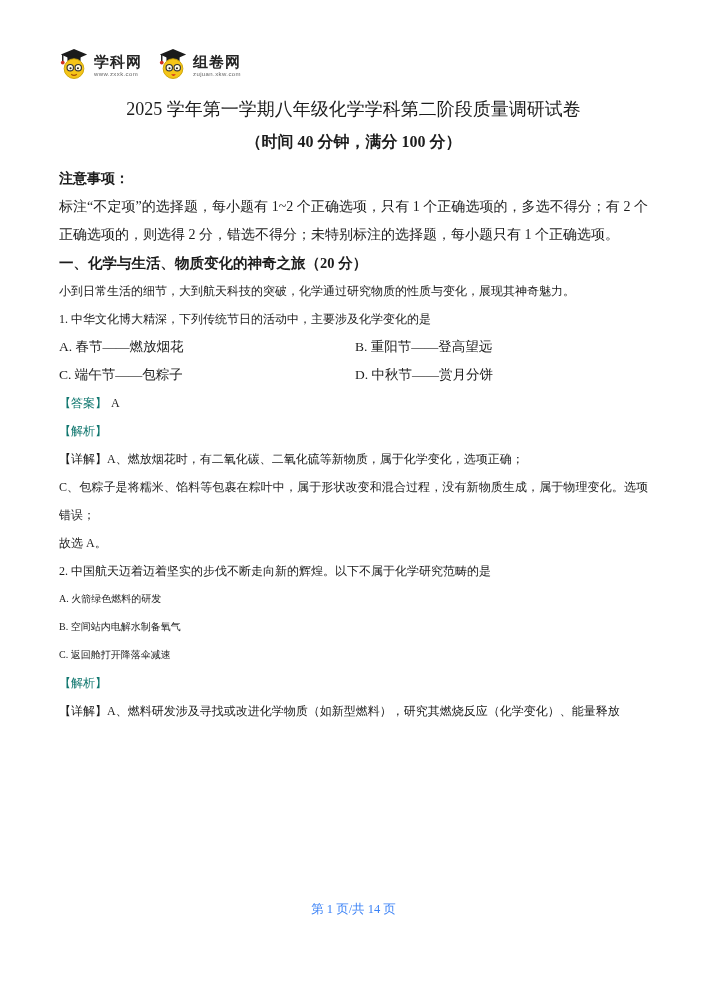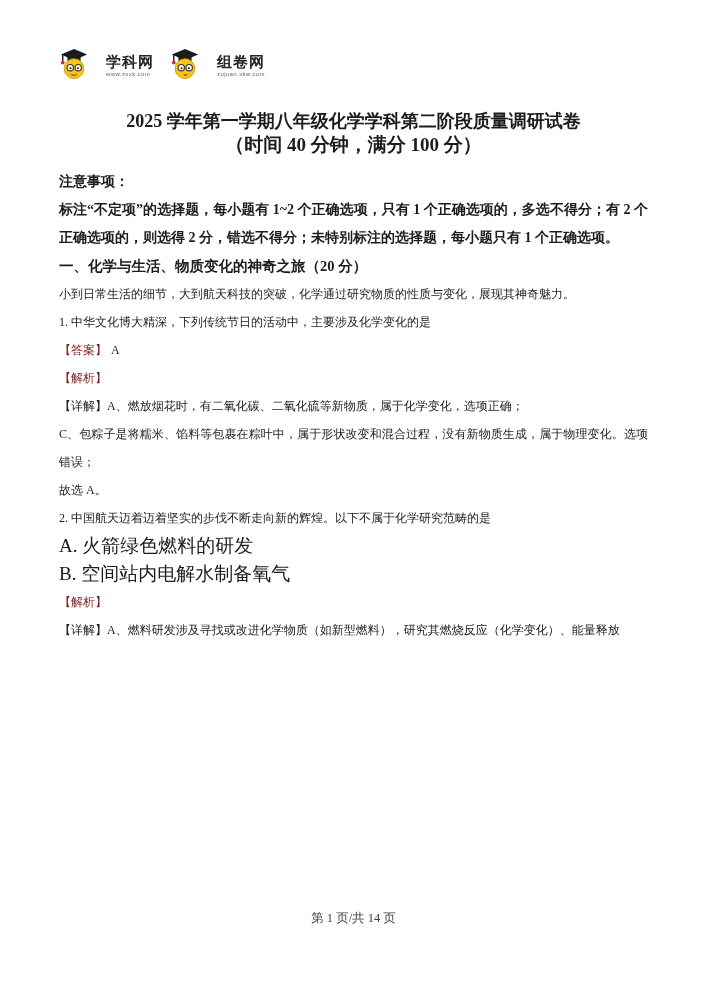--- a/index.html
+++ b/index.html
@@ -7,43 +7,43 @@
     position:relative;
     width:707px;height:999px;
     background:#ffffff;
     font-family:"Liberation Serif","DejaVu Serif",serif;
     color:#1c1c1c;
     overflow:hidden;
   }
   .content{padding:0 59px;}
   
   .logo-row{display:flex;align-items:center;gap:16px;padding:46px 59px 0 59px;height:38px;}
-  .logo{display:flex;align-items:center;gap:17px;}
+  .logo{display:flex;align-items:center;gap:5px;}
   .logo-text{display:flex;flex-direction:column;line-height:1;}
   .logo-name{font-family:"Liberation Sans","DejaVu Sans",sans-serif;font-weight:bold;font-size:15px;color:#252525;letter-spacing:1px;}
   .logo-url{font-family:"Liberation Sans","DejaVu Sans",sans-serif;font-size:6px;color:#666;margin-top:2px;letter-spacing:.4px;}
   
-  .title{margin-top:24px;text-align:center;font-size:18px;font-weight:bold;line-height:26px;}
-  .subtitle{text-align:center;font-size:19px;font-weight:bold;line-height:22px;}
+  .title{margin-top:12px;text-align:center;font-size:18px;font-weight:normal;line-height:26px;}
+  .subtitle{margin-top:9px;text-align:center;font-size:16px;font-weight:bold;line-height:22px;}
   
   .flow{margin-top:12px;}
   .flow p{margin:0;line-height:28px;}
   .notice-head{font-weight:bold;font-size:14px;}
-  .notice-body{font-weight:bold;font-size:14px;text-align:justify;}
+  .notice-body{font-weight:normal;font-size:14px;text-align:justify;}
   .sec-head{font-weight:bold;font-size:14.5px;}
   .body-text{font-size:12px;}
   .just{text-align:justify;}
-  .blue{color:#7f1d1d;}
+  .blue{color:#0f766e;}
   .ans-val{margin-left:4px;}
   
   .opt-grid{display:grid;grid-template-columns:296px 1fr;}
   .opt-grid p{line-height:28px;font-size:13.5px;}
-  .opt-list p{line-height:28px;font-size:19px;}
+  .opt-list p{line-height:28px;font-size:10px;}
   
-  .footer{position:absolute;left:0;bottom:72px;width:100%;text-align:center;font-size:12.5px;color:#404040;}
+  .footer{position:absolute;left:0;bottom:81px;width:100%;text-align:center;font-size:12.5px;color:#3b82f6;}
 </style>
 </head>
 <body>
 
 <div class="page">
 
   <div class="logo-row">
     <div class="logo">
       <span>
         <svg width="30" height="34" viewBox="0 0 32 36">
@@ -91,30 +91,37 @@
 
   <div class="content flow">
 
     <p class="notice-head">注意事项：</p>
     <p class="notice-body">标注“不定项”的选择题，每小题有 1~2 个正确选项，只有 1 个正确选项的，多选不得分；有 2 个正确选项的，则选得 2 分，错选不得分；未特别标注的选择题，每小题只有 1 个正确选项。</p>
 
     <p class="sec-head">一、化学与生活、物质变化的神奇之旅（20 分）</p>
     <p class="body-text">小到日常生活的细节，大到航天科技的突破，化学通过研究物质的性质与变化，展现其神奇魅力。</p>
 
     <p class="body-text">1. 中华文化博大精深，下列传统节日的活动中，主要涉及化学变化的是</p>
+    <div class="opt-grid">
+      <p>A. 春节——燃放烟花</p>
+      <p>B. 重阳节——登高望远</p>
+      <p>C. 端午节——包粽子</p>
+      <p>D. 中秋节——赏月分饼</p>
+    </div>
     <p class="body-text"><span class="blue">【答案】</span><span class="ans-val">A</span></p>
     <p class="body-text"><span class="blue">【解析】</span></p>
     <p class="body-text just">【详解】A、燃放烟花时，有二氧化碳、二氧化硫等新物质，属于化学变化，选项正确；</p>
     <p class="body-text just">C、包粽子是将糯米、馅料等包裹在粽叶中，属于形状改变和混合过程，没有新物质生成，属于物理变化。选项错误；</p>
     <p class="body-text">故选 A。</p>
 
     <p class="body-text">2. 中国航天迈着迈着坚实的步伐不断走向新的辉煌。以下不属于化学研究范畴的是</p>
     <div class="opt-list">
       <p>A. 火箭绿色燃料的研发</p>
       <p>B. 空间站内电解水制备氧气</p>
+      <p>C. 返回舱打开降落伞减速</p>
     </div>
     <p class="body-text"><span class="blue">【解析】</span></p>
     <p class="body-text just">【详解】A、燃料研发涉及寻找或改进化学物质（如新型燃料），研究其燃烧反应（化学变化）、能量释放</p>
   </div>
 
   <div class="footer">第 1 页/共 14 页</div>
 
 </div>
 
 </body></html>

